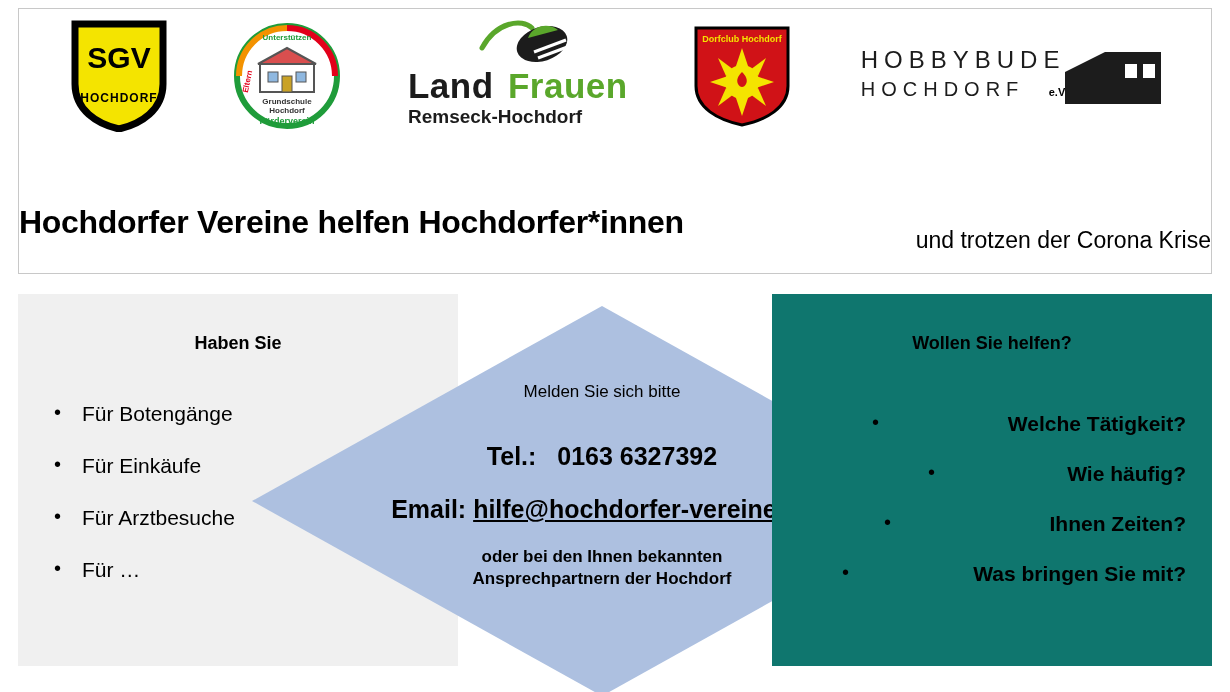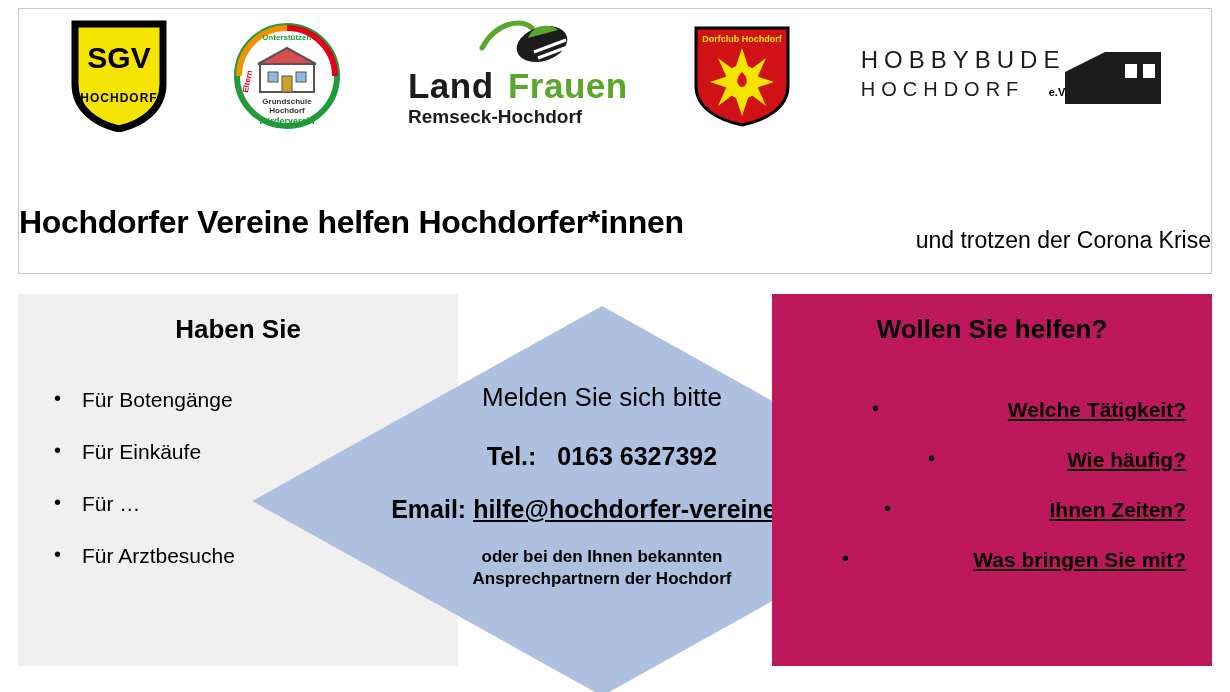--- a/index.html
+++ b/index.html
@@ -160,29 +160,29 @@
     width: 440px;
     height: 372px;
     background: #f0f0f0;
   }
   .panel-right {
     position: absolute;
     left: 772px;
     top: 294px;
     width: 440px;
     height: 372px;
-    background: #be185d;
+    background: #0f766e;
   }
 
   .panel-heading {
     text-align: center;
-    font-size: 26px;
+    font-size: 18px;
     font-weight: bold;
     line-height: 34px;
-    padding-top: 18px;
+    padding-top: 32px;
   }
   .panel-heading .hl-line2 { display: block; }
 
   .bullets-left {
     list-style: none;
     margin: 0;
     padding: 42px 0 0 18px;
     font-size: 21px;
   }
   .bullets-left li {
@@ -198,21 +198,20 @@
     font-size: 20px;
   }
 
   .bullets-right {
     list-style: none;
     margin: 0;
     padding: 52px 16px 0 0;
     font-size: 21px;
     font-weight: bold;
     text-align: right;
-    text-decoration: underline;
   }
   .bullets-right li {
     position: relative;
     padding-right: 10px;
     margin-bottom: 26px;
   }
   .bullets-right li::before {
     content: "\2022";
     position: absolute;
     left: -22px;
@@ -242,21 +241,21 @@
     top: 306px;
     width: 700px;
     height: 390px;
     text-align: center;
   }
   .c-line1 {
     position: absolute;
     left: 0;
     top: 76px;
     width: 100%;
-    font-size: 26px;
+    font-size: 17px;
   }
   .c-tel {
     position: absolute;
     left: 0;
     top: 136px;
     width: 100%;
     font-size: 25px;
     font-weight: bold;
   }
   .c-email {
@@ -366,22 +365,22 @@
   <div class="title-sub">und trotzen der Corona Krise</div>
 </div>
 
 <div class="panel-left">
   <div class="panel-heading">
     <span>Haben Sie</span>
   </div>
   <ul class="bullets-left">
     <li>Für Botengänge</li>
     <li>Für Einkäufe</li>
+    <li>Für Arztbesuche</li>
     <li>Für …</li>
-    <li>Für Arztbesuche</li>
   </ul>
 </div>
 
 <div class="diamond"></div>
 <div class="center-content">
   <div class="c-line1">Melden Sie sich bitte</div>
   <div class="c-tel">
     <span>Tel.:</span>
     &nbsp;
     <span>0163 6327392</span>

